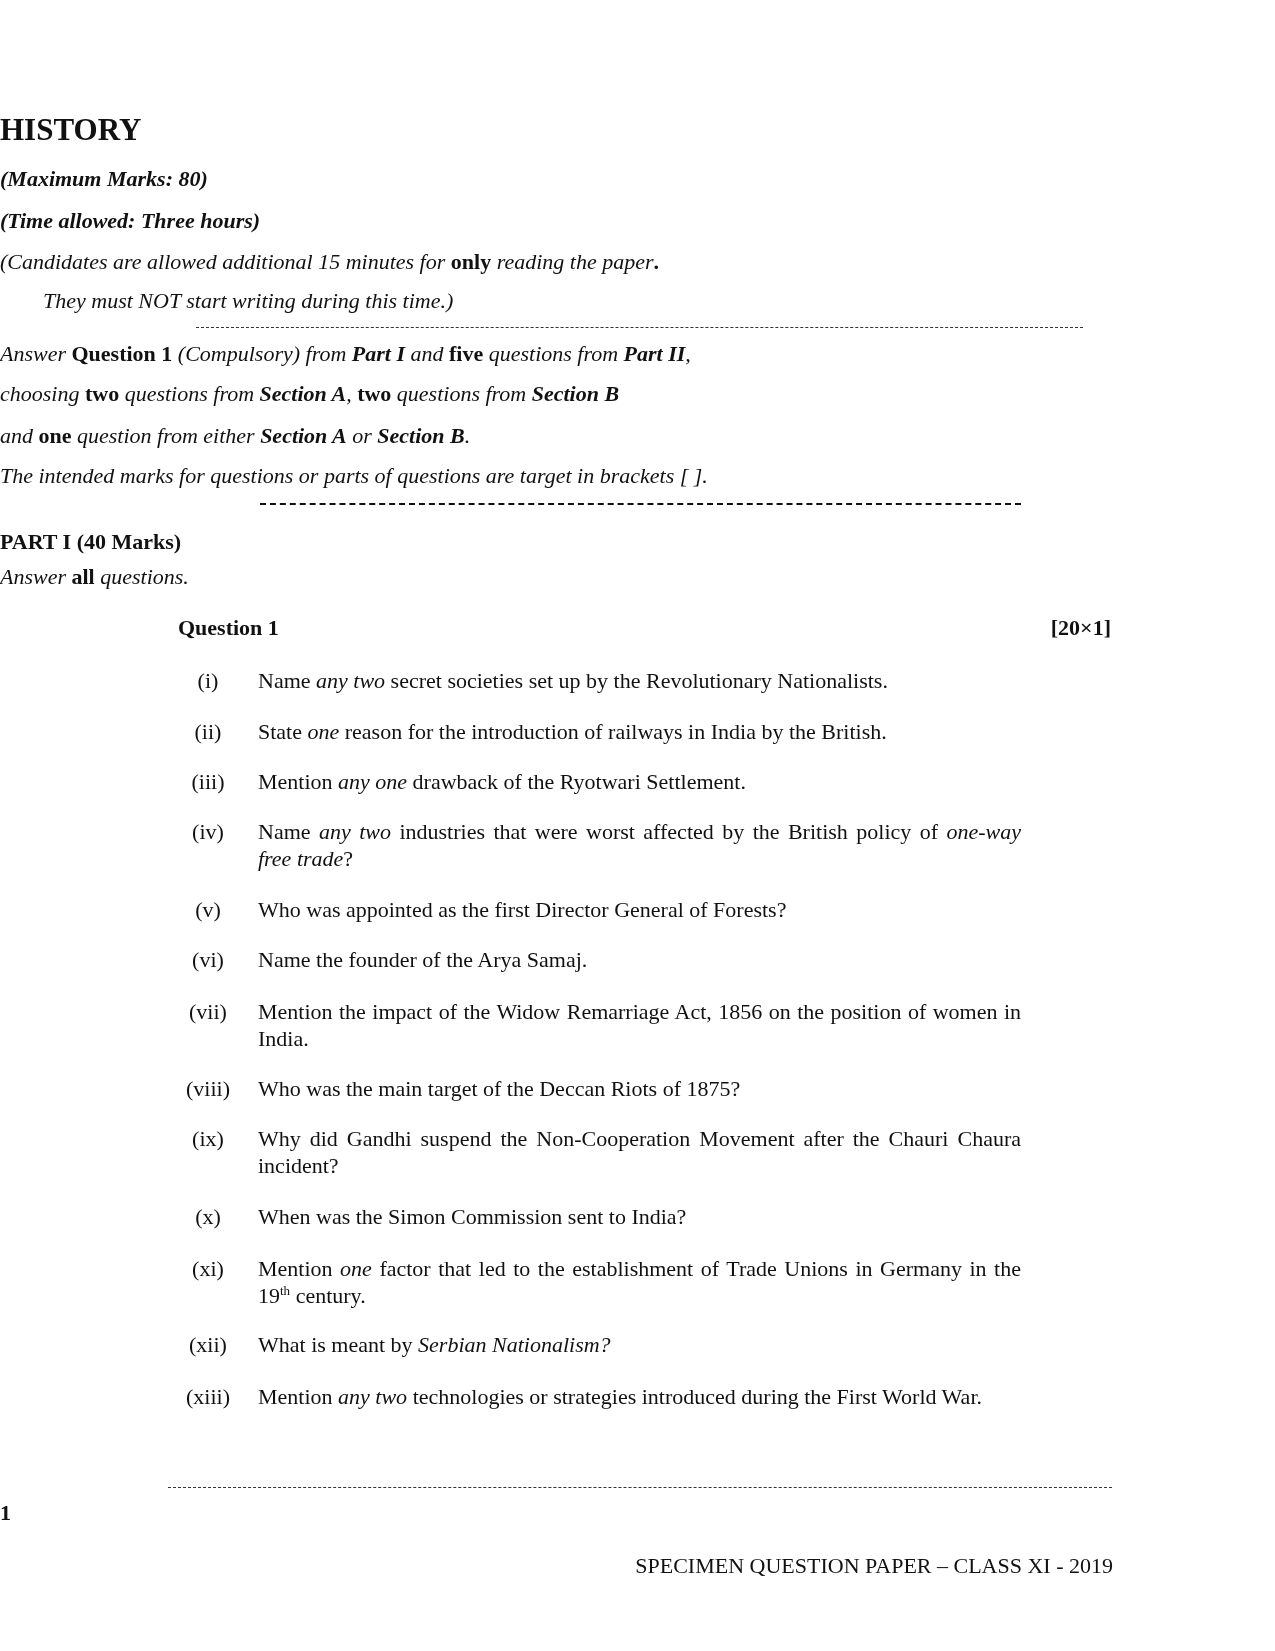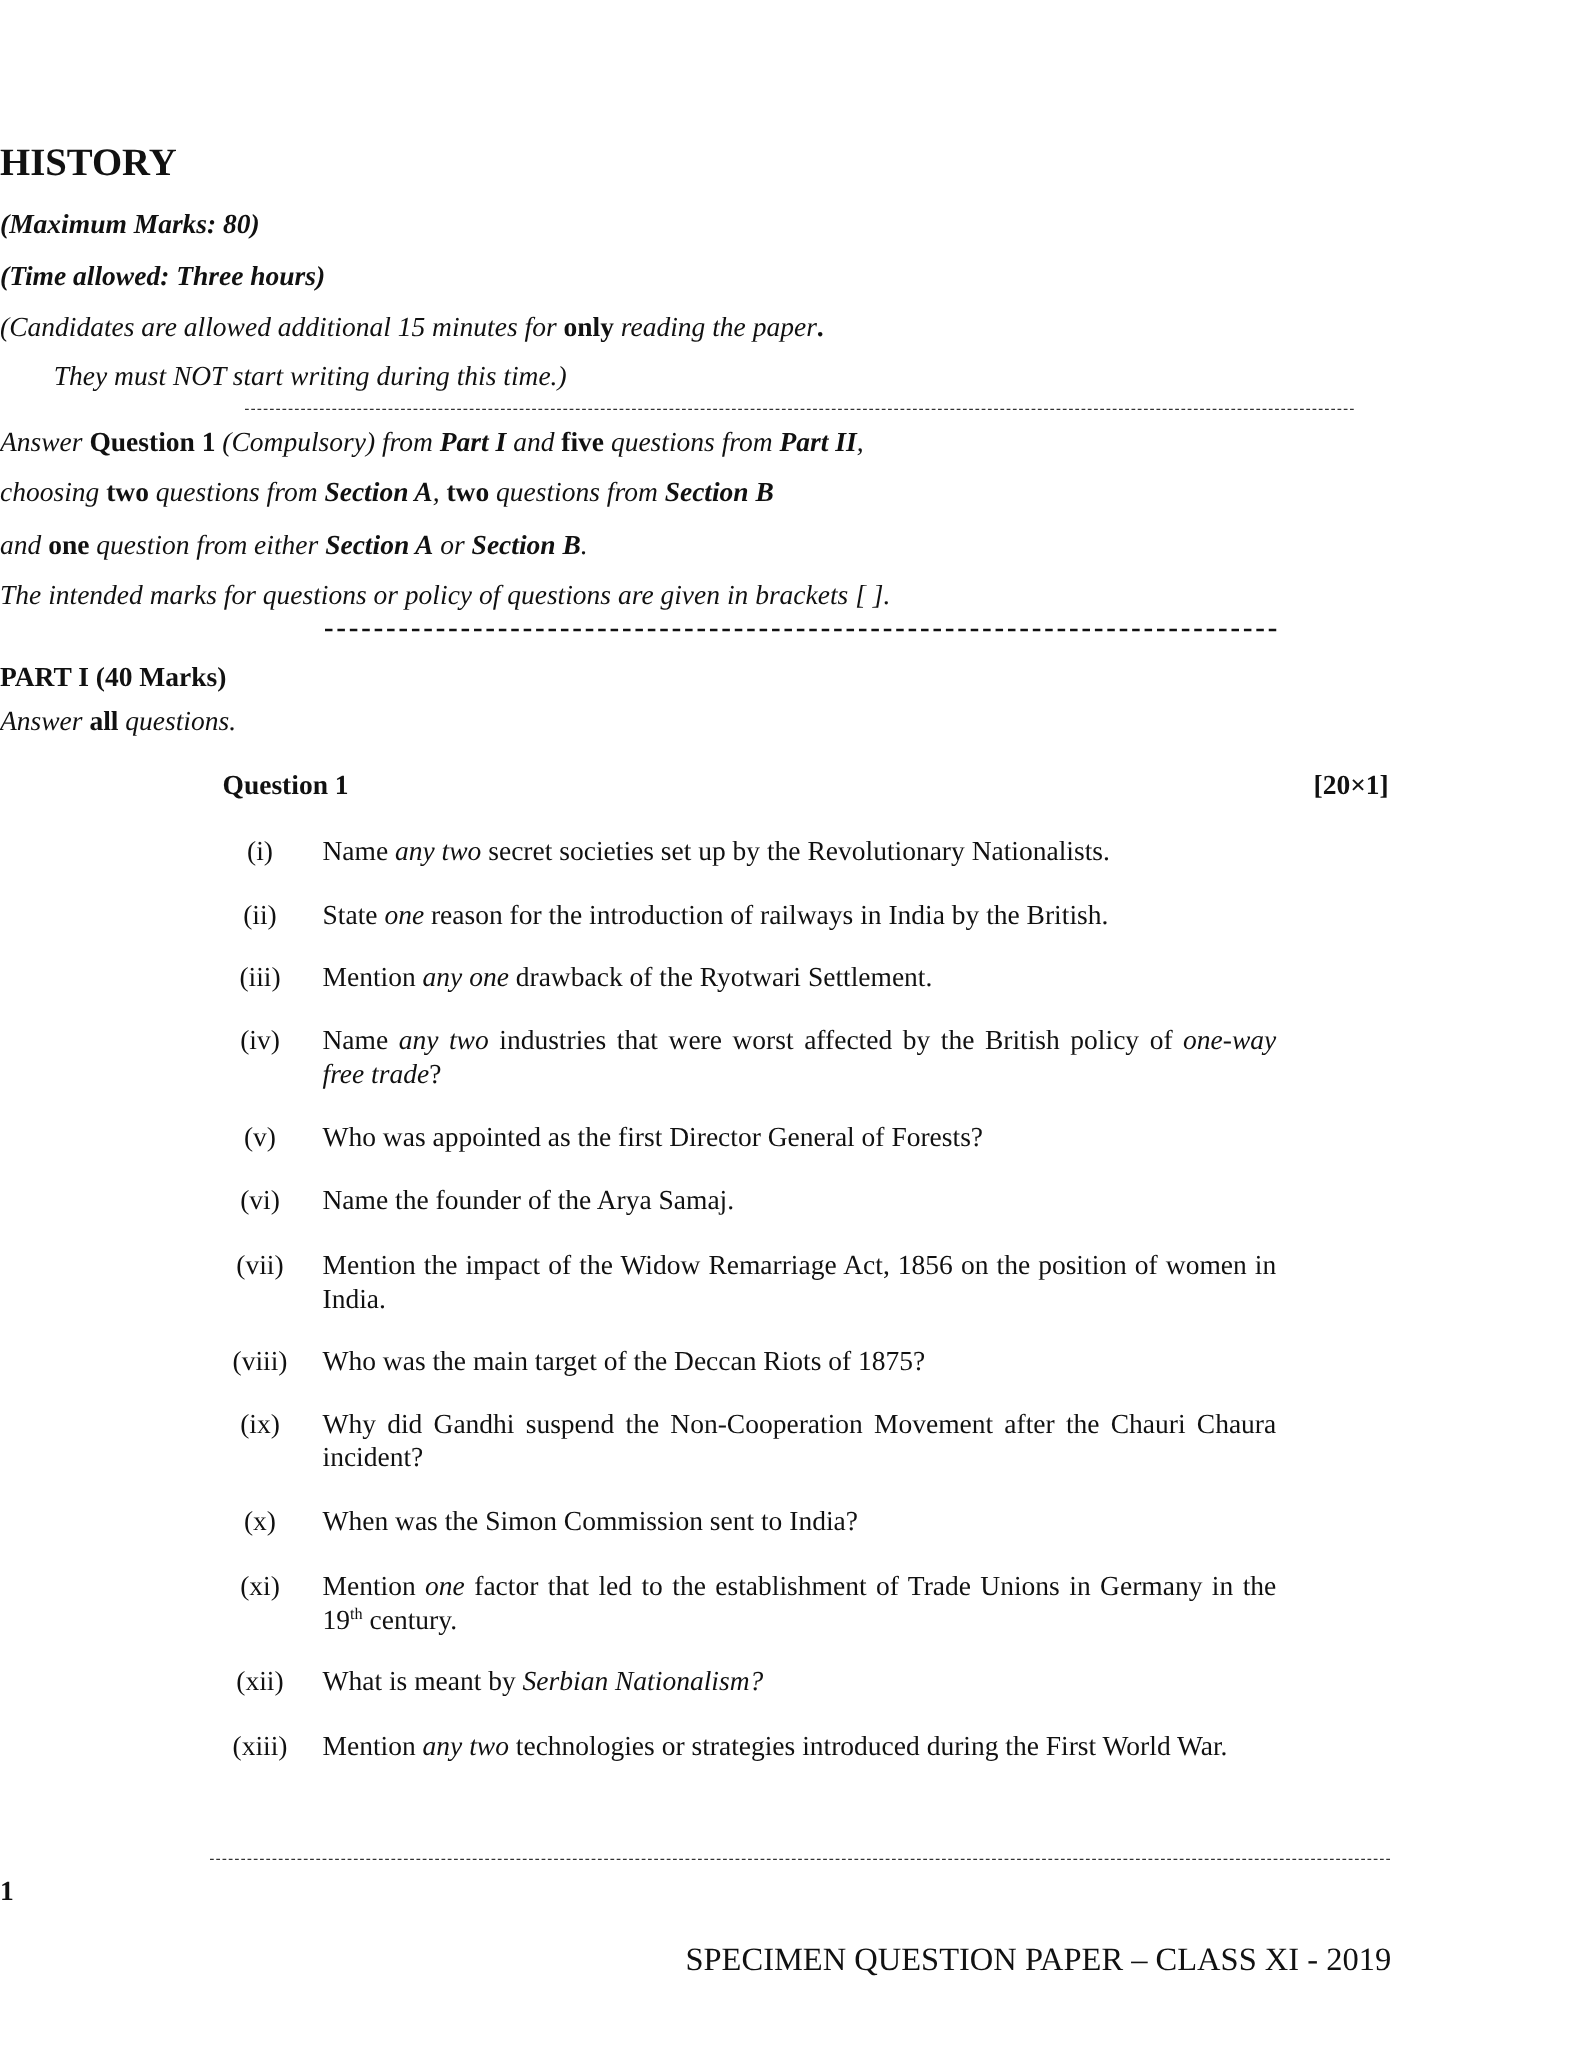--- a/index.html
+++ b/index.html
@@ -17,21 +17,21 @@
   .note b i, .note .bi { font-style: italic; font-weight: bold; }
   .dash { border-top: 1.5px dashed #333; height: 0; }
   .dash.heavy { border-top: 2.5px dashed #111; }
   .part { font-size: 22px; font-weight: bold; }
   .qhead { font-size: 22px; font-weight: bold; white-space: nowrap; }
   .item { position: absolute; left: 0; width: 1275px; font-size: 22px; line-height: 27px; }
   .num { position: absolute; left: 176px; width: 64px; text-align: center; }
   .txt { position: absolute; left: 258px; width: 763px; text-align: justify; text-align-last: left; }
   .txt i { font-style: italic; }
   .pgnum { font-size: 22px; font-weight: bold; }
-  .footer { font-size: 26px; right: 162px; white-space: nowrap; }
+  .footer { font-size: 22px; right: 162px; white-space: nowrap; }
 </style>
 </head>
 <body>
 
 <div class="abs center title" style="top:112px;">HISTORY</div>
 <div class="abs center sub" style="top:166px;">(Maximum Marks: 80)</div>
 <div class="abs center sub" style="top:208px;">(Time allowed: Three hours)</div>
 <div class="abs center note" style="top:249px;">
   <span>(Candidates are allowed additional 15 minutes for </span><b style="">only</b><span> reading the paper</span><b>.</b>
 </div>
@@ -41,21 +41,21 @@
 
 <div class="abs center note" style="top:341px;">
   <span>Answer </span><b>Question 1</b><span> (Compulsory) from </span><span class="bi">Part I</span><span> and </span><b>five</b><span> questions from </span><span class="bi">Part II</span><span>,</span>
 </div>
 <div class="abs center note" style="top:381px;">
   <span>choosing </span><b>two</b><span> questions from </span><span class="bi">Section A</span><span>, </span><b>two</b><span> questions from </span><span class="bi">Section B</span>
 </div>
 <div class="abs center note" style="top:423px;">
   <span>and </span><b>one</b><span> question from either </span><span class="bi">Section A</span><span> or </span><span class="bi">Section B</span><span>.</span>
 </div>
-<div class="abs center note" style="top:463px;">The intended marks for questions or policy of questions are given in brackets [ ].</div>
+<div class="abs center note" style="top:463px;">The intended marks for questions or parts of questions are target in brackets [ ].</div>
 
 <div class="abs dash heavy" style="top:503px; left:260px; width:761px;"></div>
 
 <div class="abs center part" style="top:529px;">PART I (40 Marks)</div>
 <div class="abs center note" style="top:564px;">
   <span>Answer </span><b>all</b><span> questions.</span>
 </div>
 
 <div class="abs qhead" style="top:615px; left:178px;">Question 1</div>
 <div class="abs qhead" style="top:615px; right:164px;">[20×1]</div>

